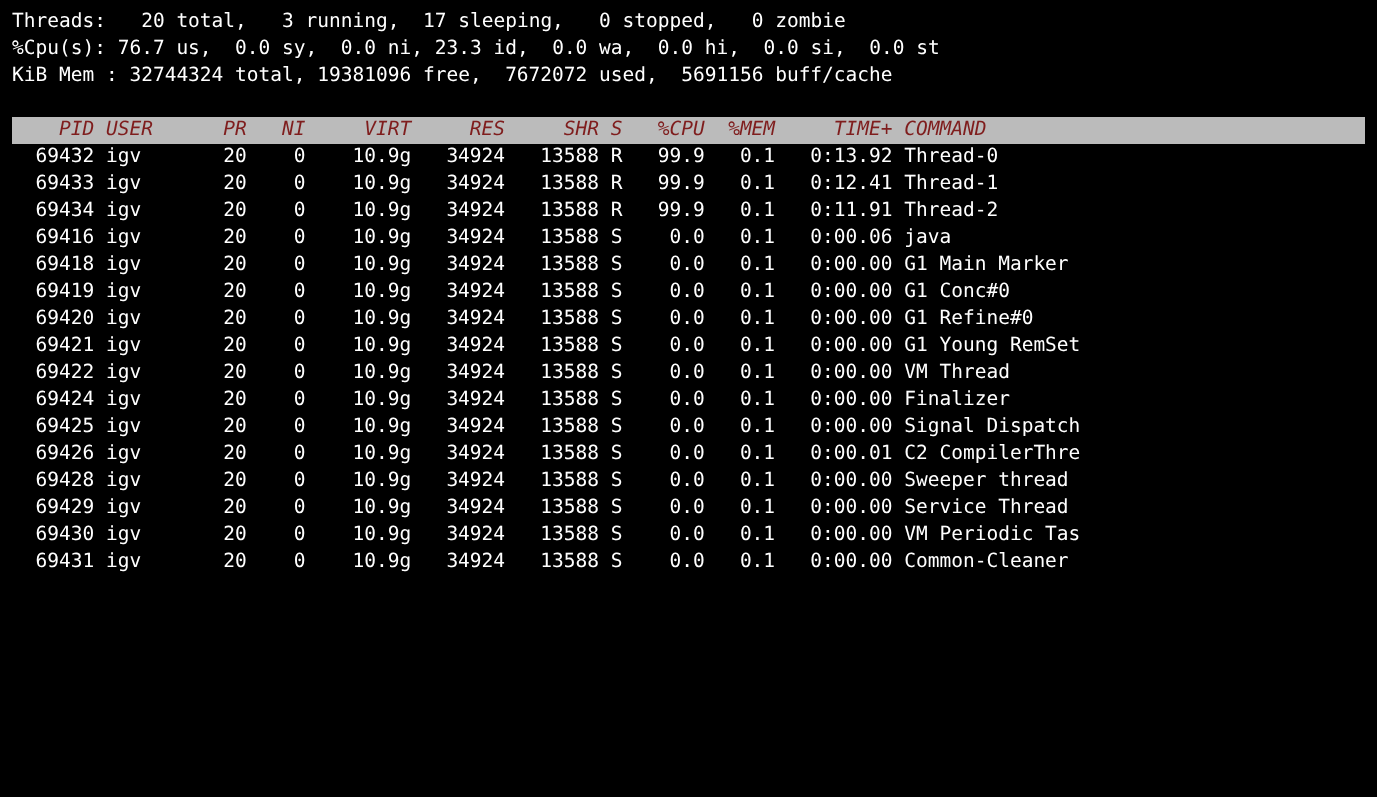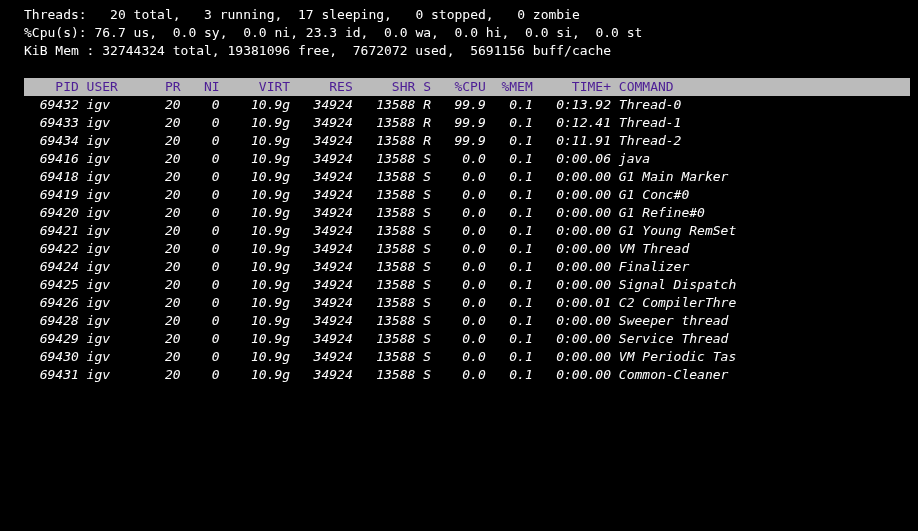--- a/index.html
+++ b/index.html
@@ -1,20 +1,20 @@
 <!DOCTYPE html>
 <html><head>
 <meta charset="utf-8">
 <style>
   html,body{margin:0;padding:0;background:#000;color:#fff;}
   body{font-family:"DejaVu Sans Mono","Menlo","Consolas",monospace;font-size:13px;line-height:18px;width:918px;height:531px;overflow:hidden;}
-  .term{padding:6px 8px;margin-left:16px;}
+  .term{padding:6px 8px;}
   .summary-line{white-space:pre;}
-  .header-row{background:#bbb;color:#4c1d95;white-space:pre;}
-  .proc-row{white-space:pre;font-style:italic;}
+  .header-row{background:#bbb;color:#7f1d1d;white-space:pre;font-style:italic;}
+  .proc-row{white-space:pre;}
 </style>
 </head>
 <body>
 
 <div class="term">
   <div class="summary-line"><span>Threads:</span>   <span>20 total,</span>   <span>3 running,</span>  <span>17 sleeping,</span>   <span>0 stopped,</span>   <span>0 zombie</span></div>
   <div class="summary-line"><span>%Cpu(s):</span> <span>76.7 us,</span>  <span>0.0 sy,</span>  <span>0.0 ni,</span> <span>23.3 id,</span>  <span>0.0 wa,</span>  <span>0.0 hi,</span>  <span>0.0 si,</span>  <span>0.0 st</span></div>
   <div class="summary-line"><span>KiB Mem :</span> <span>32744324 total,</span> <span>19381096 free,</span>  <span>7672072 used,</span>  <span>5691156 buff/cache</span></div>
   <div class="summary-line"> </div>
   <div class="header-row" id="header-row">    PID USER      PR   NI     VIRT     RES     SHR S   %CPU  %MEM     TIME+ COMMAND</div>

